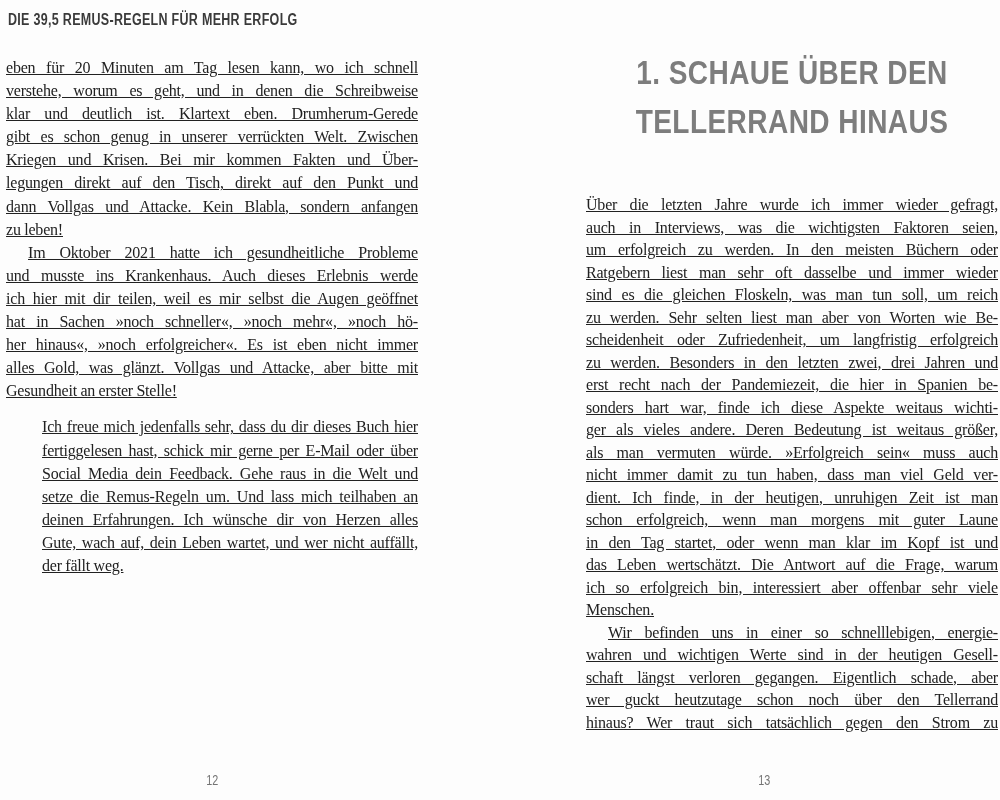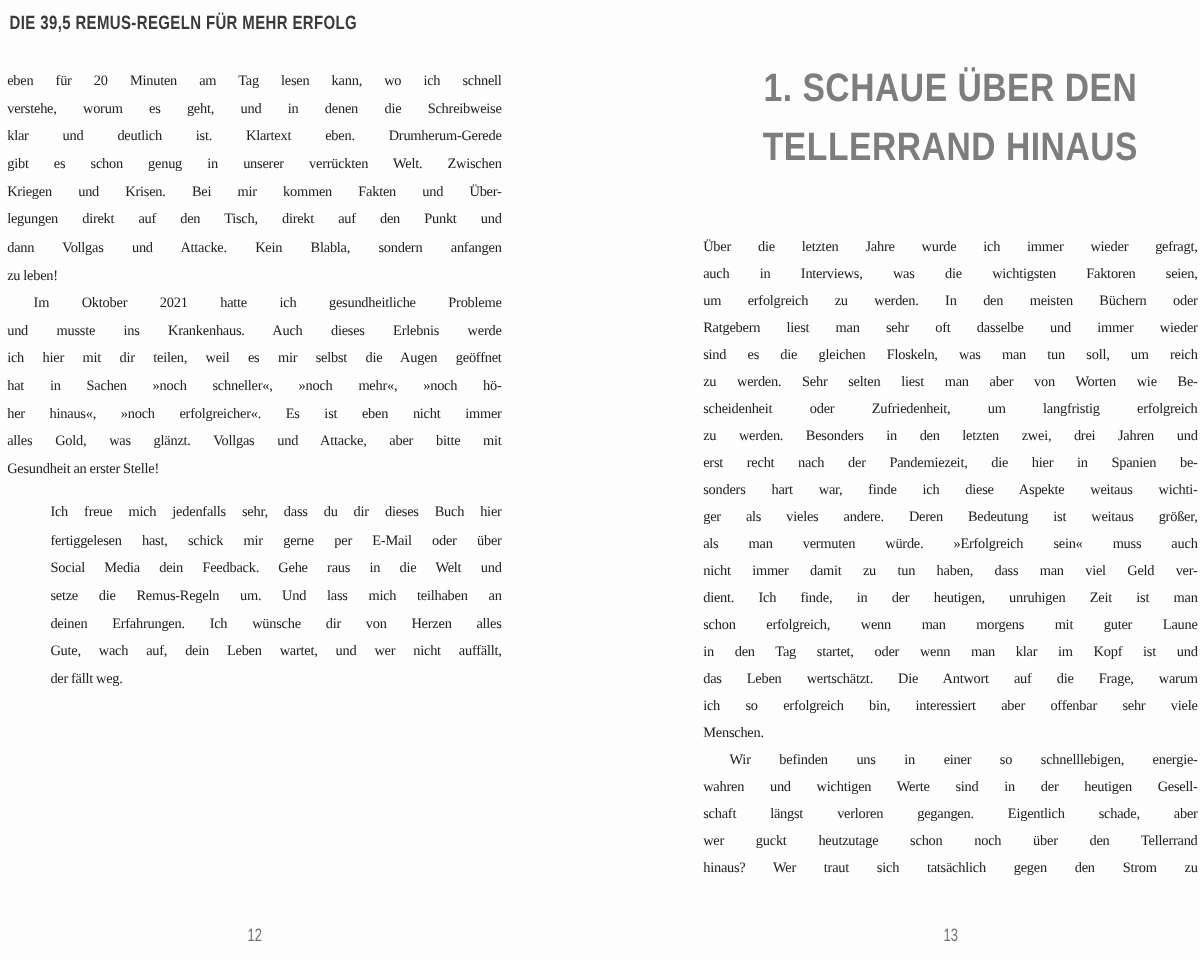--- a/index.html
+++ b/index.html
@@ -30,26 +30,27 @@
   }
   .col {
     position: absolute;
     width: 412px;
   }
   .col-left  { left: 6px;   top: 56px; }
   .col-right { left: 586px; top: 194px; }
   .paragraph { margin: 0; }
   .paragraph.gap { margin-top: 13px; margin-left: 36px; }
   .line {
-    font-size: 12px;
+    font-size: 16px;
     line-height: 23.1px;
     letter-spacing: -0.2px;
     word-spacing: -0.3px;
     text-align: justify;
     text-align-last: justify;
+    text-decoration: underline;
   }
   .col-right .line { line-height: 22.5px; }
   .line.last { text-align-last: left; }
   .paragraph.indent .line:first-child { padding-left: 22px; }
   .chapter-heading {
     position: absolute;
     left: 586px;
     top: 48px;
     width: 412px;
     margin: 0;
@@ -72,21 +73,21 @@
     text-align: center;
     font-family: "Liberation Sans", sans-serif;
     font-size: 15px;
     color: #737373;
   }
   .page-number span {
     display: inline-block;
     transform: scaleX(0.72);
   }
   .page-number-left  { left: 6px; }
-  .page-number-right { left: 586px; }
+  .page-number-right { left: 558px; }
 </style>
 </head>
 <body>
 
 <div>
 
   <div class="running-head">DIE 39,5 REMUS-REGELN FÜR MEHR ERFOLG</div>
 
   <div class="col col-left">
       <div class="paragraph">

